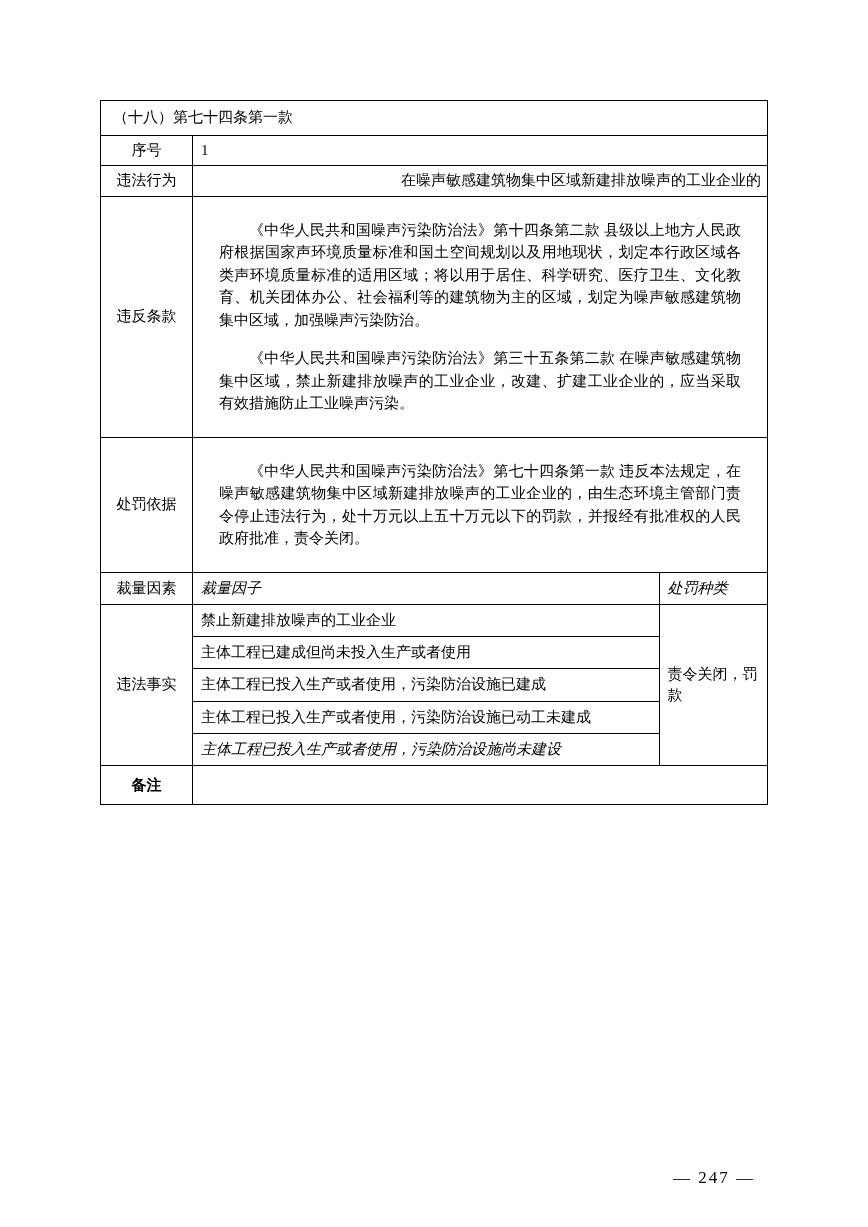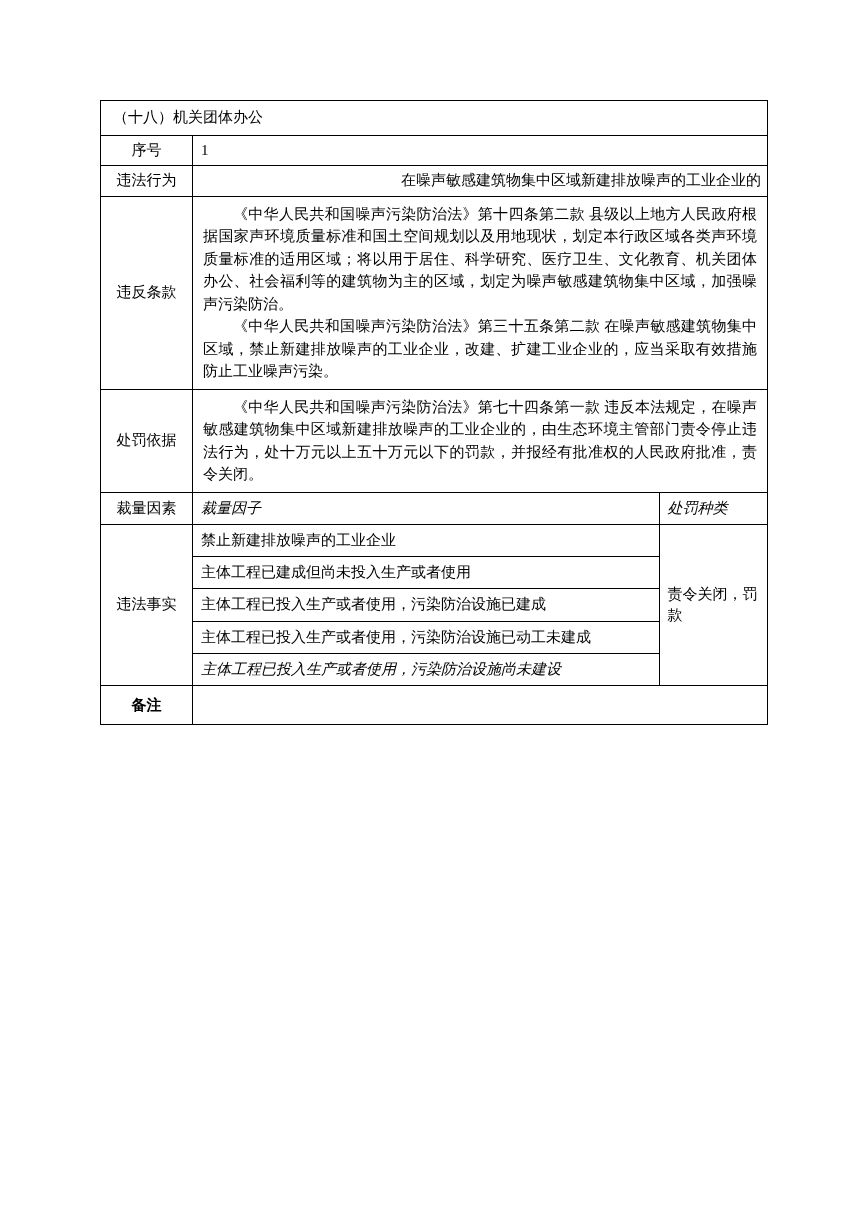--- a/index.html
+++ b/index.html
@@ -56,21 +56,21 @@
     text-align: right;
     padding-left: 40px;
   }
   td.para {
     text-align: justify;
     text-justify: inter-ideograph;
     padding: 6px 10px 6px 10px;
     vertical-align: middle;
   }
   td.para p {
-    margin: 0;
+    margin: 16px;
     text-indent: 2em;
     line-height: 1.5;
   }
   .inner-table {
     width: 100%;
     border-collapse: collapse;
     table-layout: fixed;
   }
   .nested-holder {
     padding: 0 !important;
@@ -119,21 +119,21 @@
 
 <div class="page">
 
   <table class="doc-table">
     <colgroup>
       <col style="width:92px">
       <col>
     </colgroup>
     <tbody>
       <tr>
-        <td class="section-title" colspan="2">（十八）机关团体办公</td>
+        <td class="section-title" colspan="2">（十八）第七十四条第一款</td>
       </tr>
 
       <tr>
         <td class="label">序号</td>
         <td class="value-left">1</td>
       </tr>
 
       <tr>
         <td class="label">违法行为</td>
         <td class="value-indent">在噪声敏感建筑物集中区域新建排放噪声的工业企业的</td>
@@ -202,14 +202,17 @@
         </td>
       </tr>
 
       <tr>
         <td class="label note-row">备注</td>
         <td class="value-left note-row"></td>
       </tr>
     </tbody>
   </table>
 
+  <div class="page-number">
+    <span class="pn-inner">—  247  —</span>
+  </div>
 
 </div>
 
 </body></html>

